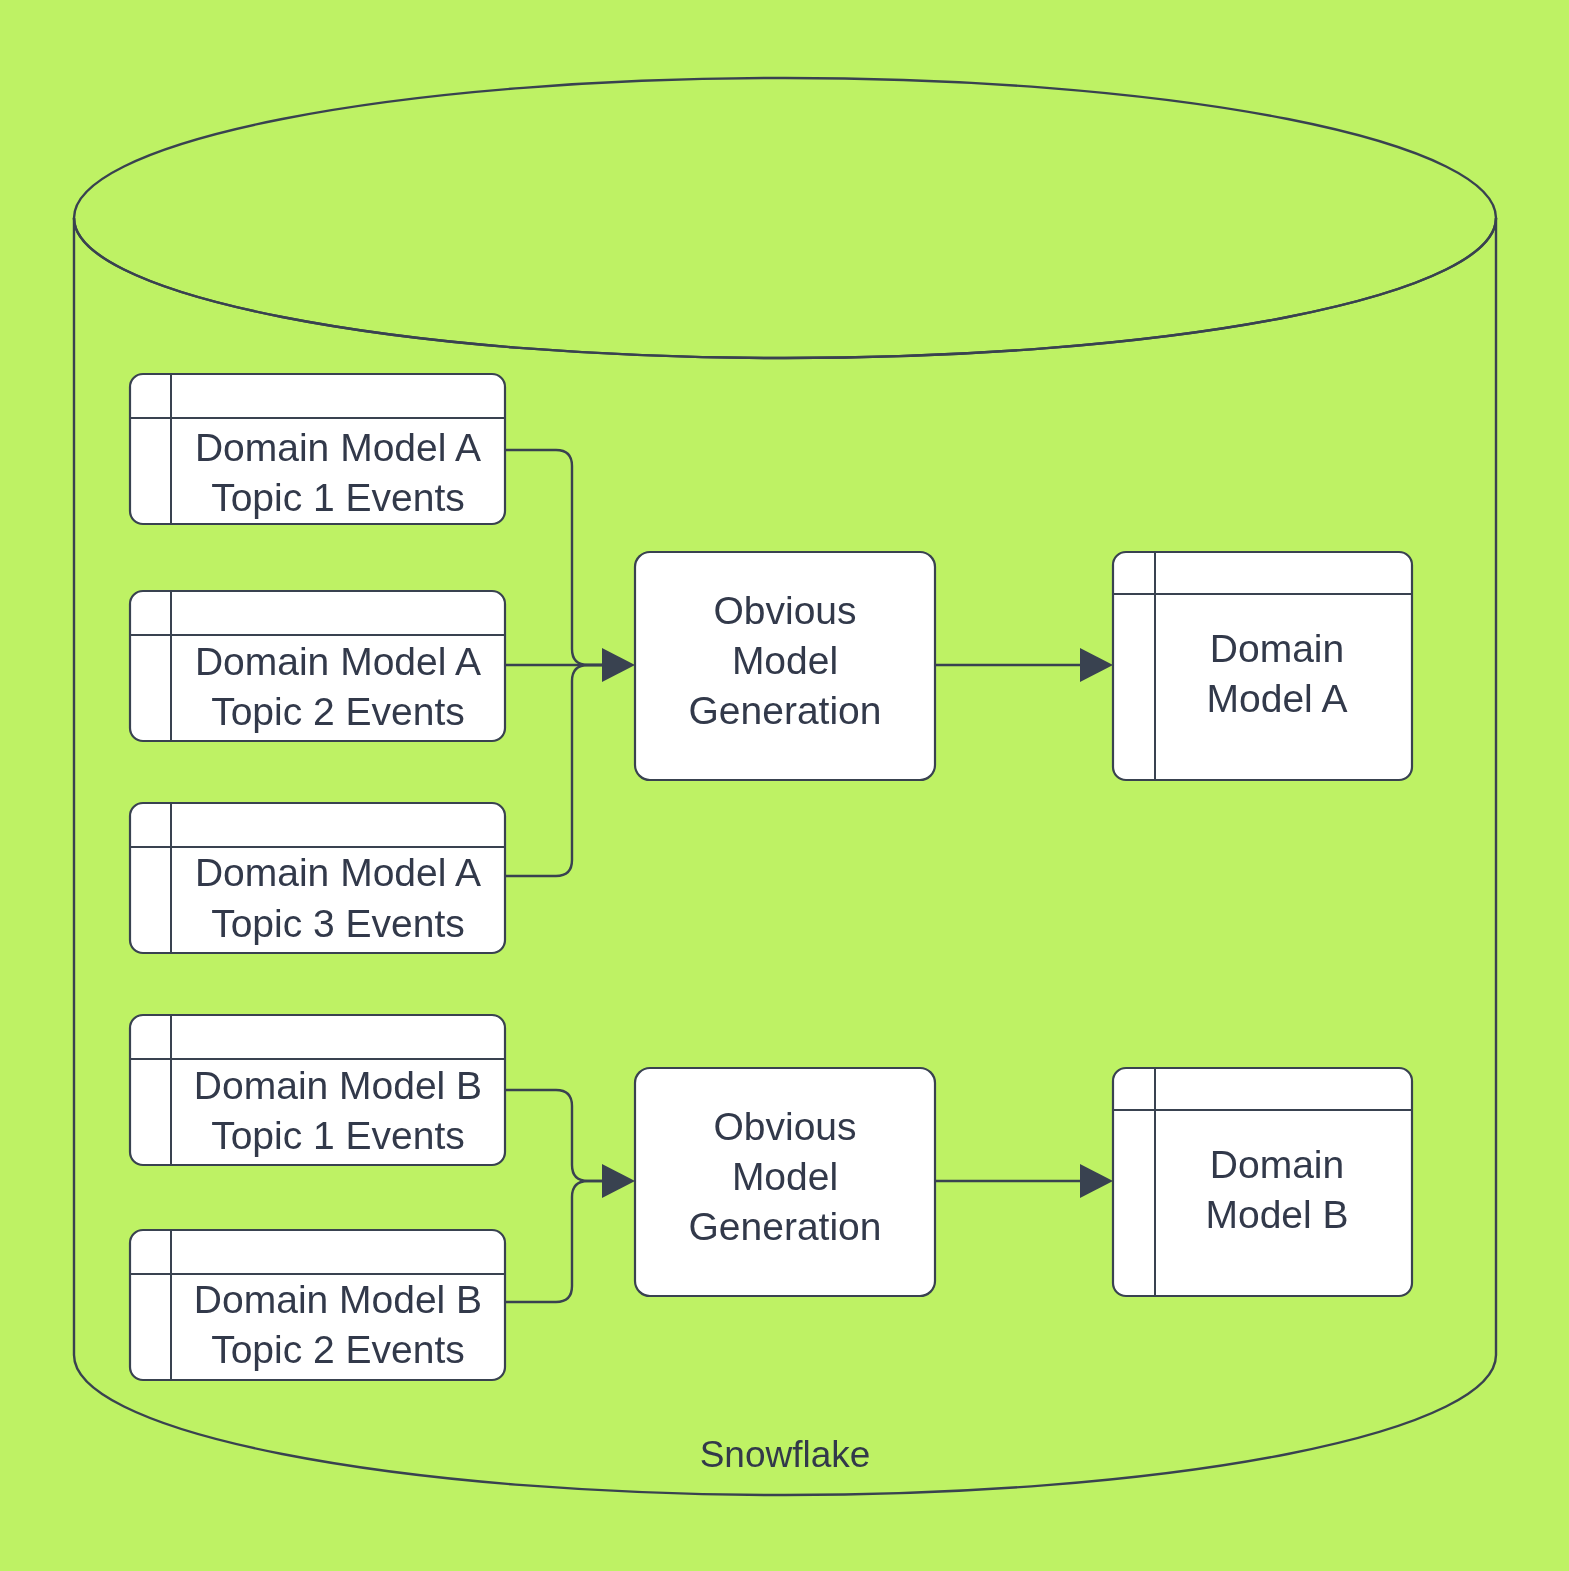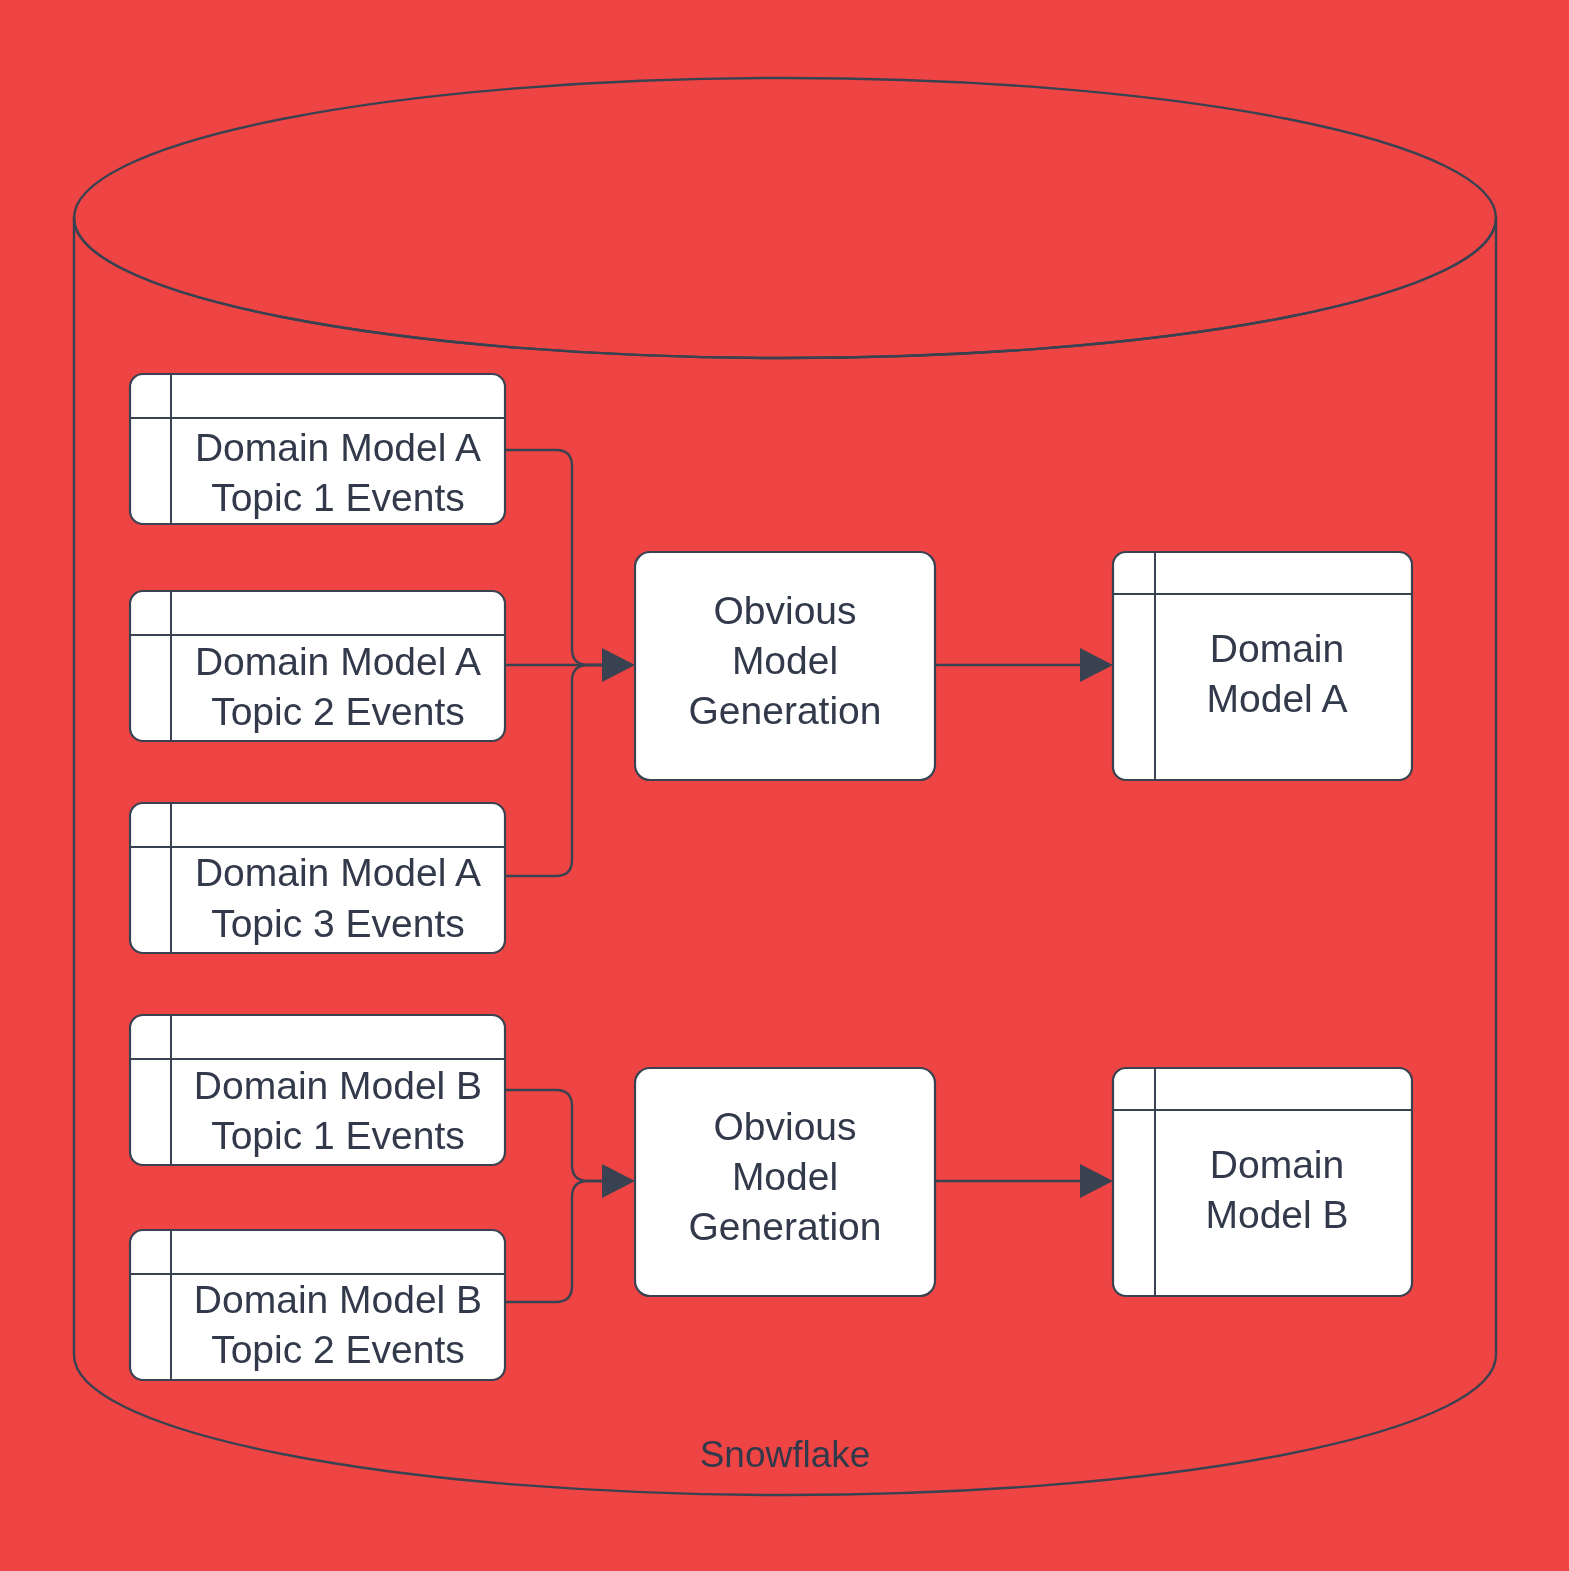--- a/index.html
+++ b/index.html
@@ -10,21 +10,21 @@
   body {
     width: 1569px;
     height: 1571px;
     font-family: "Liberation Sans", sans-serif;
   }
   #diagram-root {
     position: relative;
     width: 1569px;
     height: 1571px;
     overflow: hidden;
-    background: #ef4444;
+    background: #bef264;
   }
   svg.diagram {
     display: block;
     width: 1569px;
     height: 1571px;
   }
   .shape-stroke {
     fill: #ffffff;
     stroke: #394250;
     stroke-width: 2.2;

